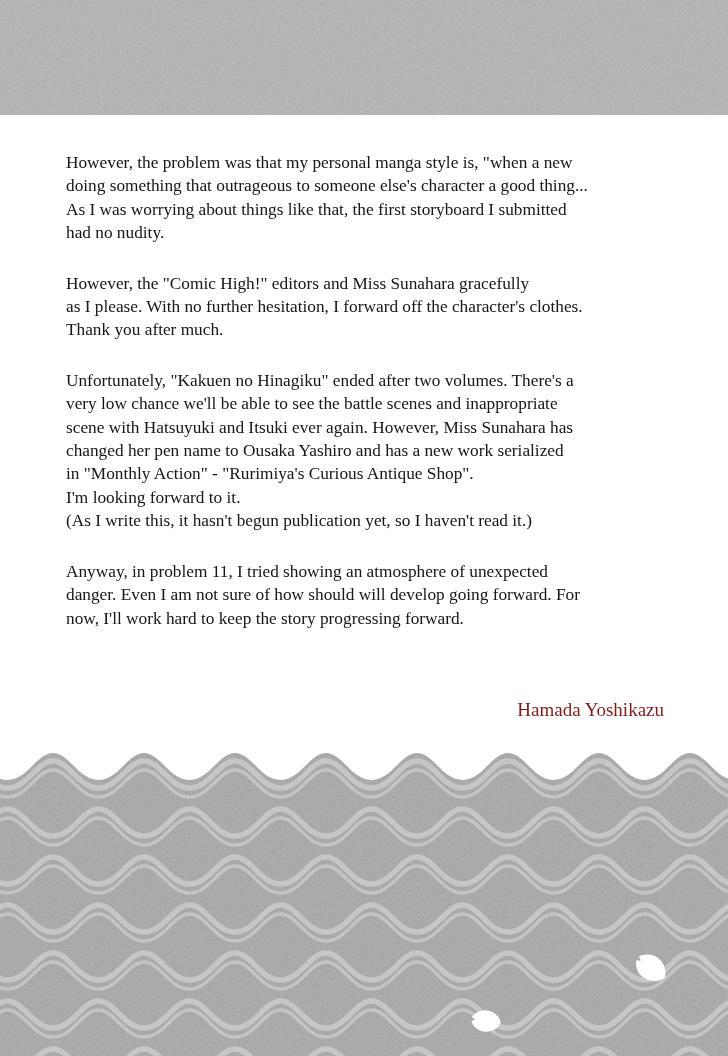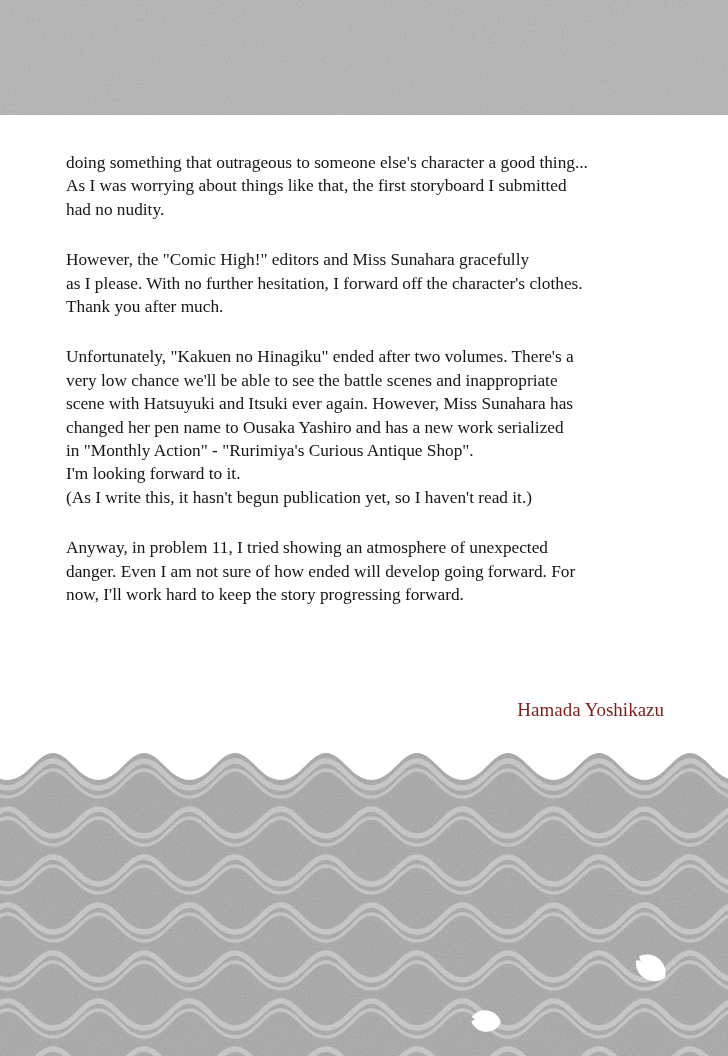--- a/index.html
+++ b/index.html
@@ -55,41 +55,42 @@
           </feComponentTransfer>
       </filter>
     </defs>
     <rect id="banner-base" x="0" y="0" width="728" height="115" fill="#b4b4b4"></rect>
     <rect x="0" y="0" width="728" height="115" filter="url(#grainA)" opacity="0.45"></rect>
   </svg>
 </div>
 
 <div class="text-block" style="color: rgb(22, 22, 22);">
     <div class="para">
+      <div class="line">However, the problem was that my personal manga style is, "when a new</div>
       <div class="line">doing something that outrageous to someone else's character a good thing...</div>
       <div class="line">As I was worrying about things like that, the first storyboard I submitted</div>
       <div class="line">had no nudity.</div>
     </div>
     <div class="para">
       <div class="line">However, the "Comic High!" editors and Miss Sunahara gracefully</div>
       <div class="line">as I please. With no further hesitation, I forward off the character's clothes.</div>
       <div class="line">Thank you after much.</div>
     </div>
     <div class="para">
       <div class="line">Unfortunately, "Kakuen no Hinagiku" ended after two volumes. There's a</div>
       <div class="line">very low chance we'll be able to see the battle scenes and inappropriate</div>
       <div class="line">scene with Hatsuyuki and Itsuki ever again. However, Miss Sunahara has</div>
       <div class="line">changed her pen name to Ousaka Yashiro and has a new work serialized</div>
       <div class="line">in "Monthly Action" - "Rurimiya's Curious Antique Shop".</div>
       <div class="line">I'm looking forward to it.</div>
       <div class="line">(As I write this, it hasn't begun publication yet, so I haven't read it.)</div>
     </div>
     <div class="para">
       <div class="line">Anyway, in problem 11, I tried showing an atmosphere of unexpected</div>
-      <div class="line">danger. Even I am not sure of how ended will develop going forward. For</div>
+      <div class="line">danger. Even I am not sure of how should will develop going forward. For</div>
       <div class="line">now, I'll work hard to keep the story progressing forward.</div>
     </div>
   </div>
 
 <div class="signature" style="color: #7f1d1d;">Hamada Yoshikazu</div>
 
 <div class="waves">
   <svg id="wave-svg" width="728" height="306" viewBox="0 0 728 306">
     <defs>
       <filter id="grainB" x="-5%" y="-5%" width="110%" height="110%">

